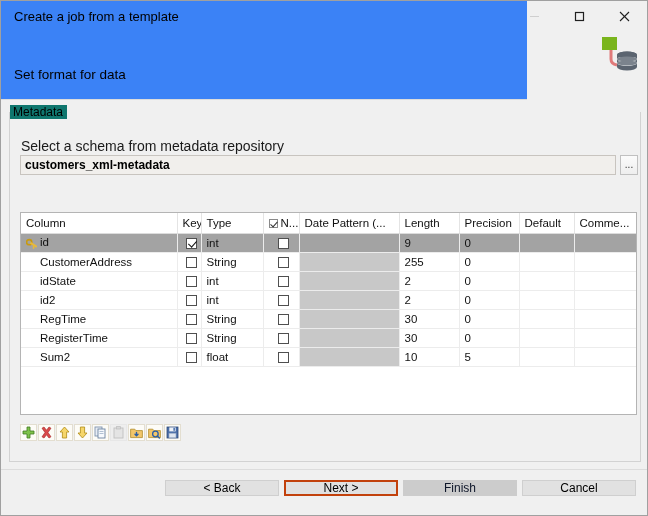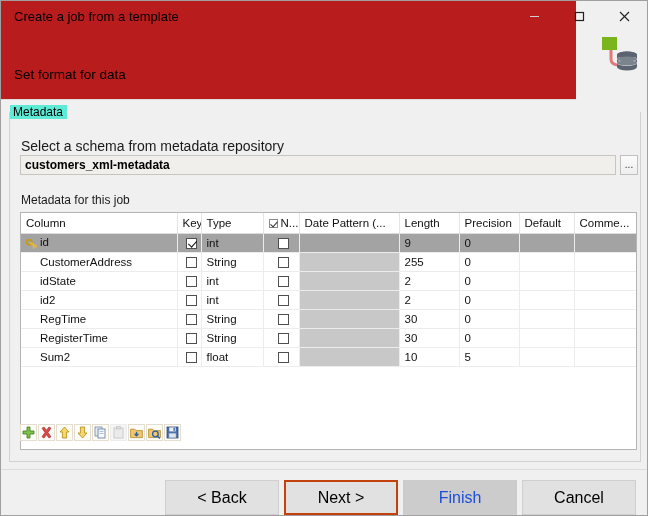--- a/index.html
+++ b/index.html
@@ -16,22 +16,22 @@
     position: relative;
     width: 648px; height: 516px;
     background: #f0f0f0;
     border: 1px solid #a0a0a0;
     overflow: hidden;
   }
 
   
   .header-band {
     position: absolute; left: 0; top: 0;
-    width: 575px; height: 99px;
-    background: #b91c1c;
+    width: 526px; height: 99px;
+    background: #3b82f6;
     border-bottom: 1px solid #dcdcdc;
   }
   .titlebar {
     position: absolute; left: 0; top: 0;
     width: 646px; height: 32px;
   }
   .win-title {
     position: absolute; left: 13px; top: 8px;
     font-size: 13px; color: #000;
     white-space: nowrap;
@@ -62,21 +62,21 @@
   .groupbox {
     position: absolute; left: 8px; top: 111px;
     width: 632px; height: 350px;
     border: 1px solid #d2d2d2;
     border-top: none;
     background: #f0f0f0;
   }
   .group-title {
     position: absolute; left: 9px; top: 111px;
     font-size: 12px; color: #000;
-    background: #5eead4;
+    background: #0f766e;
     padding: 0 4px 0 3px;
     transform: translateY(-50%);
     z-index: 3;
   }
   .group-topline-left {
     position: absolute; left: 8px; top: 111px;
     width: 6px; height: 1px; background: #d2d2d2;
   }
   .group-topline-right {
     position: absolute; left: 77px; top: 111px;
@@ -117,21 +117,21 @@
     padding-top: 3px;
   }
   .label-metadata-job {
     position: absolute; left: 20px; top: 192px;
     font-size: 12px;
   }
 
   
   .table-wrap {
     position: absolute; left: 19px; top: 211px;
-    width: 617px; height: 238px;
+    width: 617px; height: 203px;
     background: #ffffff;
     border: 1px solid #b4b4b4;
     overflow: hidden;
   }
   table.meta {
     border-collapse: collapse;
     width: 615px;
     table-layout: fixed;
     font-size: 12px;
   }
@@ -227,38 +227,38 @@
   .footer {
     position: absolute; left: 0; top: 469px;
     width: 646px; height: 45px;
     background: #f0f0f0;
   }
   .fbtns {
     position: absolute; right: 11px; top: 10px;
     display: flex;
   }
   .fbtn {
-    width: 114px; height: 35px;
+    width: 114px; height: 16px;
     background: #e1e1e1;
     border: 1px solid #cfcfcf;
     font-family: "Liberation Sans", sans-serif;
-    font-size: 16px;
+    font-size: 12px;
     color: #000;
     display: flex; align-items: center; justify-content: center;
     cursor: default;
     margin-left: 5px;
   }
   .fbtn.primary {
     background: #e1e1e1;
     border: 2px solid #c2410c;
   }
   .fbtn.disabled {
     background: #cccccc;
     border-color: #cccccc;
-    color: #1d4ed8;
+    color: #0f172a;
   }
 </style>
 </head>
 <body>
 
 <div id="window">
 
   <div class="header-band">
     <div class="titlebar">
       <div class="win-title">Create a job from a template</div>
@@ -305,21 +305,20 @@
   <div class="group-title">Metadata</div>
   <div class="groupbox"></div>
 
   <div class="label-schema">Select a schema from metadata repository</div>
 
   <div class="schema-row">
     <input class="schema-input" type="text" value="customers_xml-metadata" style="">
     <div class="browse-btn">...</div>
   </div>
 
-  <div class="label-metadata-job">Metadata for this job</div>
 
   <div class="table-wrap">
     <table class="meta">
       <colgroup>
         <col style="width:156px">
           <col style="width:24px">
           <col style="width:62px">
         <col style="width:36px">
           <col style="width:100px">
           <col style="width:60px">

